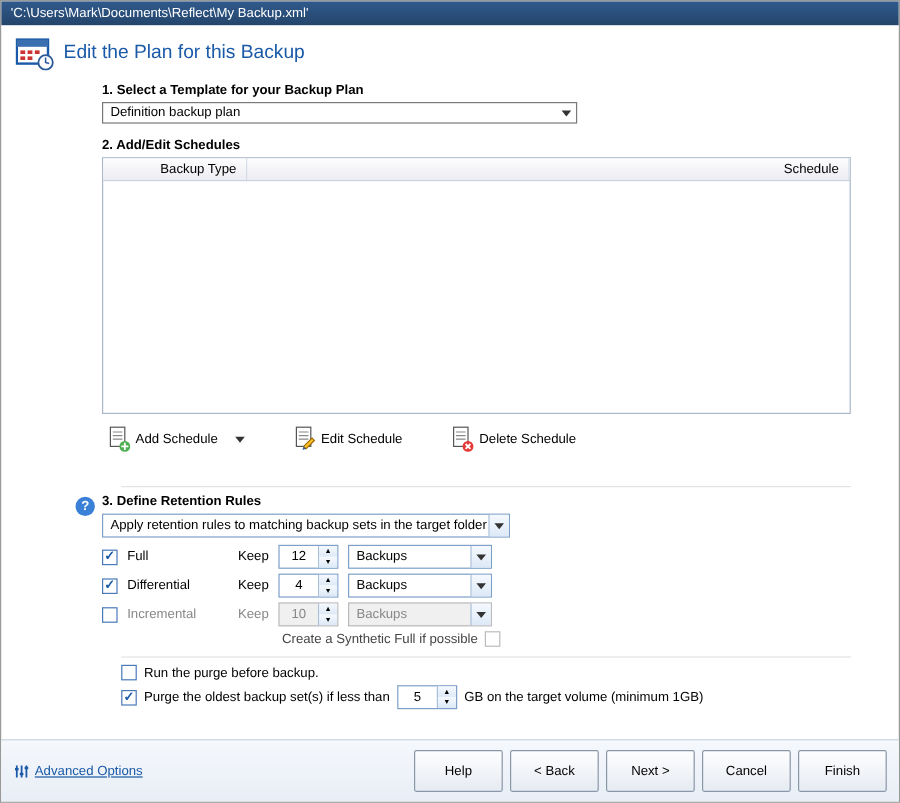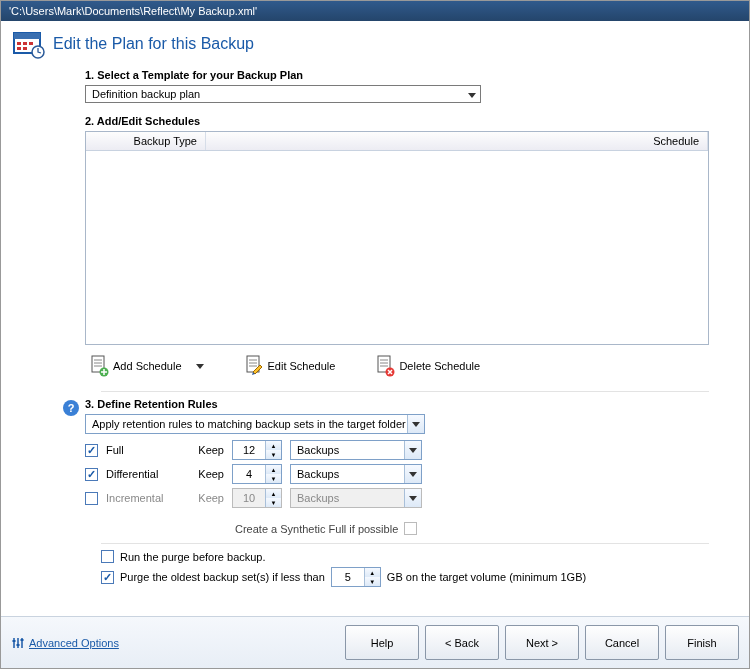--- a/index.html
+++ b/index.html
@@ -77,21 +77,21 @@
     border-bottom: 1px solid #c8d2e0;
     font-size: 11px;
   }
   .grid-head div {
     padding: 3px 8px;
     border-right: 1px solid #d6dde8;
   }
   .toolbar-row {
     display: flex;
     gap: 40px;
-    margin: 10px 4px 14px 4px;
+    margin: 10px 4px 28px 4px;
     align-items: center;
     font-size: 11px;
   }
   .tool-item {
     display: flex;
     align-items: center;
     gap: 4px;
     cursor: pointer;
   }
   .tool-icon {
@@ -154,21 +154,21 @@
   .spinner .sp-btns div {
     flex: 1;
     display: flex;
     align-items: center;
     justify-content: center;
     font-size: 6px;
     background: linear-gradient(#f5f9ff,#dde9f7);
   }
   .combo {
     border: 1px solid #7ea0c8;
-    width: 132px;
+    width: 120px;
     height: 20px;
     display: flex;
     align-items: center;
     background: #fff;
     position: relative;
     padding-left: 6px;
     font-size: 11px;
   }
   .combo.disabled { background:#f0f0f0; border-color:#bbb; color:#888; }
   .combo .arrowbox {
@@ -199,21 +199,21 @@
     top: 2px;
   }
   .section3-wrap{
     display:flex;
     align-items:flex-start;
   }
   .synthetic-row{
     font-size:11px;
     color:#444;
     margin-left:150px;
-    margin-top:14px;
+    margin-top:4px;
     display:flex;
     align-items:center;
     gap:6px;
   }
   .lower-block{
     margin-left:88px;
     margin-top:6px;
     font-size:11px;
   }
   .lower-block .row{

